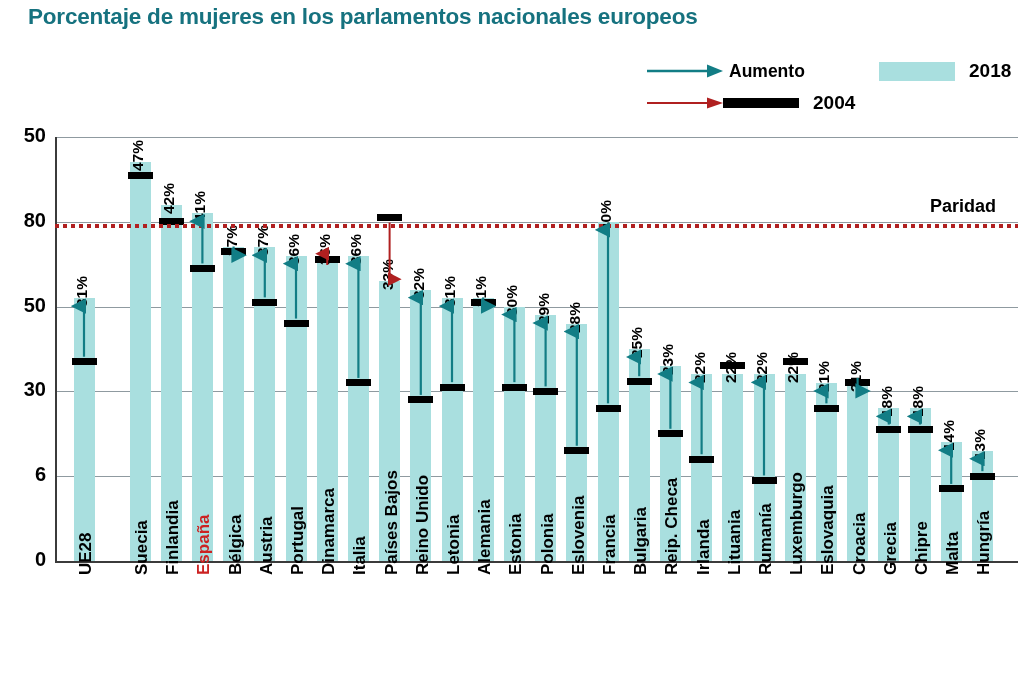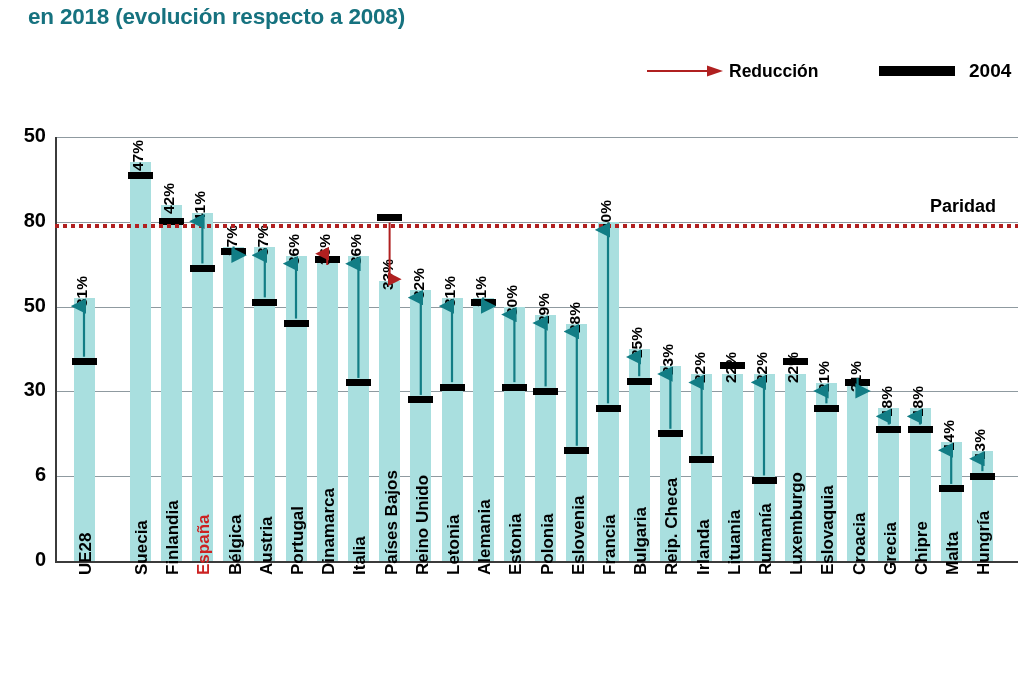--- a/index.html
+++ b/index.html
@@ -143,32 +143,42 @@
     position: absolute;
     left: 0; top: 0;
     width: 1024px; height: 688px;
     pointer-events: none;
   }
 </style>
 </head>
 <body>
 
 <div id="title-block">
-  <div class="line">en 2018 (evolución respecto a 2008)</div>
+  <div class="line">Porcentaje de mujeres en los parlamentos nacionales europeos</div>
 </div>
 
 <div id="legend">
+  <div class="legend-row">
+    <span class="legend-arrow">
+      <svg width="78" height="20" viewBox="0 0 78 20">
+        <line x1="2" y1="10" x2="66" y2="10" stroke="#127d85" stroke-width="2.6"></line>
+        <polygon points="78,10 62,3.5 62,16.5" fill="#127d85"></polygon>
+      </svg>
+    </span>
+    <span class="legend-label">Aumento</span>
+    <span class="legend-swatch-2018"></span>
+    <span class="legend-key-label">2018</span>
+  </div>
   <div class="legend-row">
     <span class="legend-arrow">
       <svg width="78" height="20" viewBox="0 0 78 20">
         <line x1="2" y1="10" x2="66" y2="10" stroke="#b02020" stroke-width="2.2"></line>
         <polygon points="78,10 62,4.5 62,15.5" fill="#b02020"></polygon>
       </svg>
     </span>
-    <span class="legend-label">Reducción</span>
     <span class="legend-swatch-2008"></span>
     <span class="legend-key-label">2004</span>
   </div>
 </div>
 
 <div id="plot">
   <div id="axis-labels-y">
       <div class="gridline" style="left: 55px; width: 963px; top: 561px; background: rgb(59, 59, 59); height: 2px;"></div>
       <div class="ytick-label" style="left: 4px; top: 548px;">0</div>
       <div class="gridline" style="left: 55px; width: 963px; top: 476.2px;"></div>

